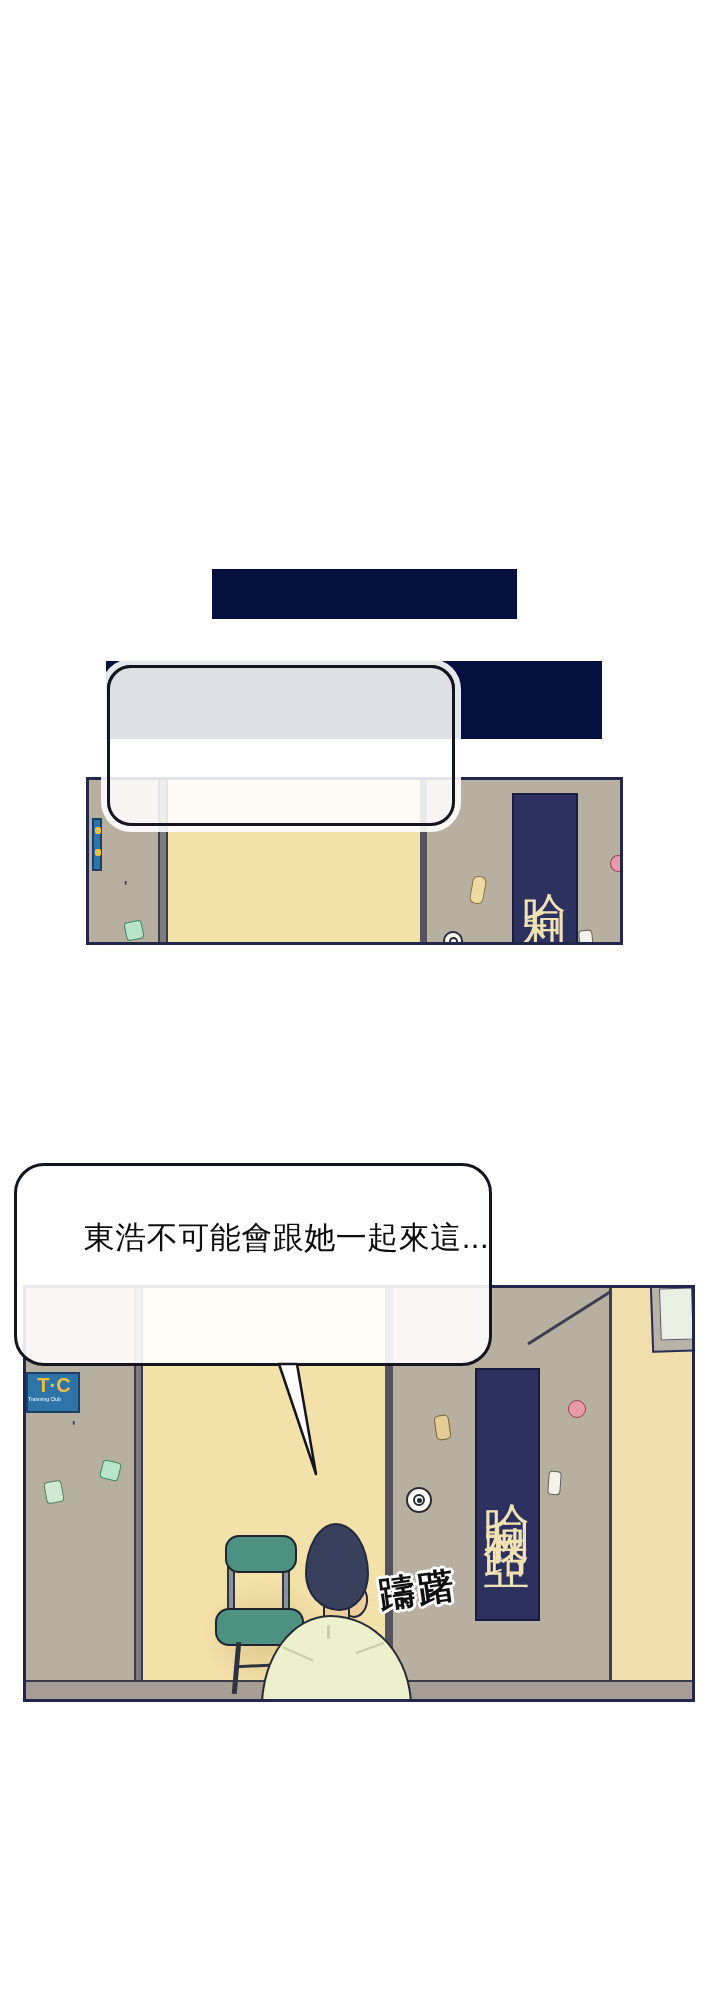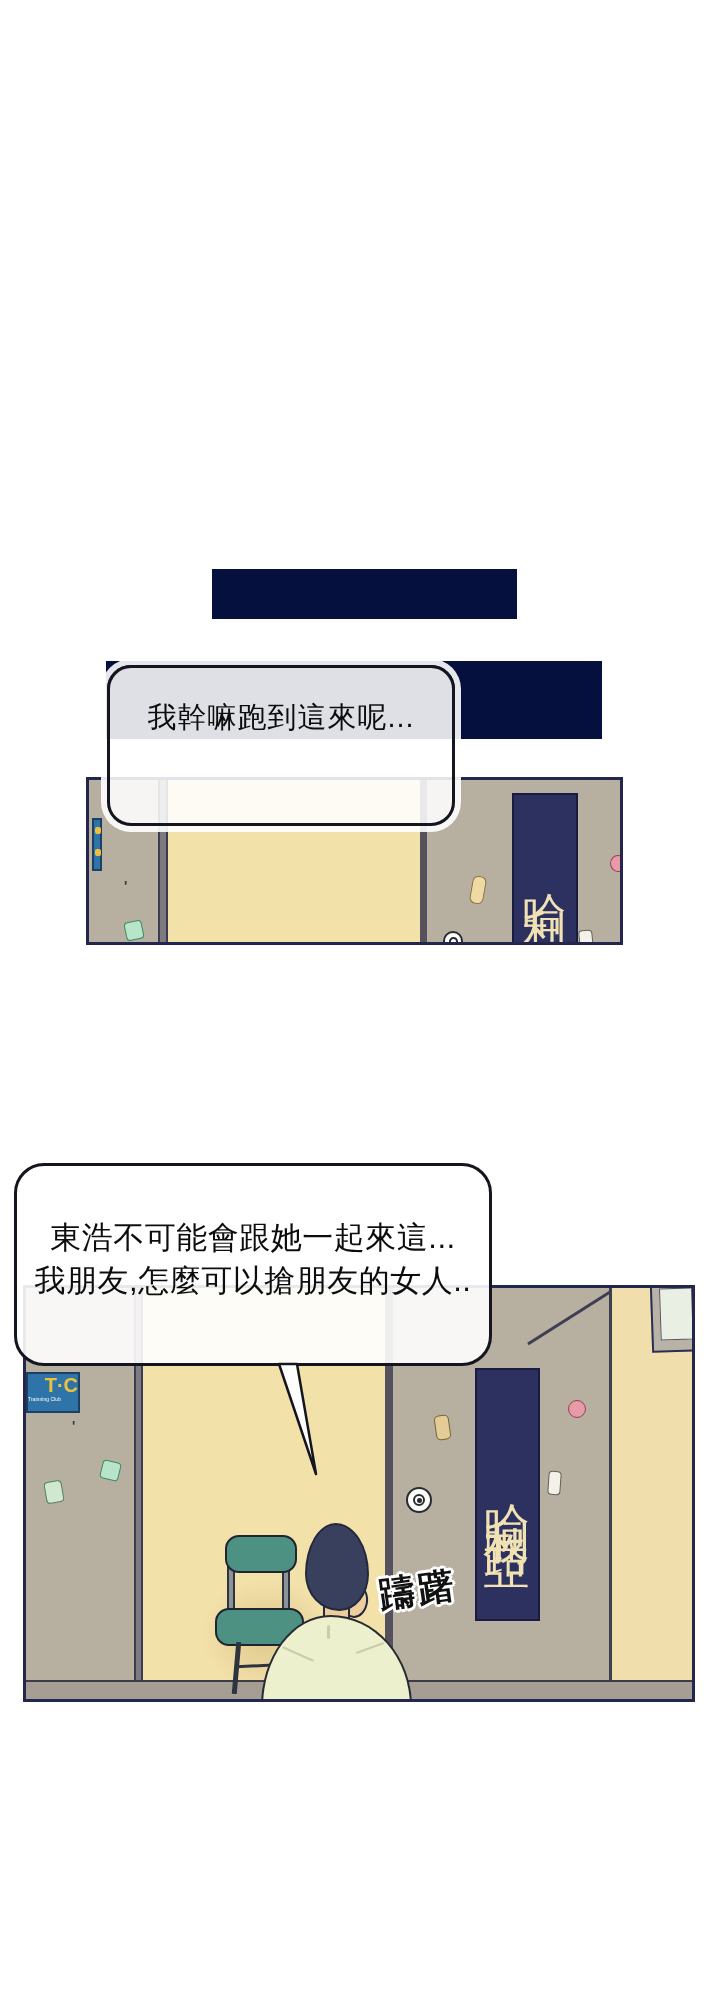--- a/index.html
+++ b/index.html
@@ -11,21 +11,21 @@
   .bar1{left:212px;top:569px;width:305px;height:50px;}
   .bar2{left:106px;top:661px;width:496px;height:78px;}
   
   .bubble{position:absolute;background:rgba(255,255,255,0.87);border:3px solid #15151f;
           color:#0d0d0d;text-align:center;box-sizing:border-box;z-index:10;}
   .bubble1{left:107px;top:665px;width:348px;height:161px;border-radius:24px;
            font-size:29px;line-height:38px;font-weight:500;padding-top:30px;letter-spacing:1px;
            box-shadow:0 0 0 6px rgba(255,255,255,0.9);}
   .bubble2{left:14px;top:1163px;width:478px;height:203px;border-radius:30px;
            font-size:31px;line-height:43px;font-weight:500;padding-top:50px;letter-spacing:0.5px;
-           background:rgba(255,255,255,0.9);}
+           background:rgba(255,255,255,0.9);text-align:right;}
   .tailsvg{position:absolute;left:270px;top:1358px;z-index:11;}
   
   .panel{position:absolute;border:3px solid #23264d;box-sizing:border-box;overflow:hidden;background:#b7afa0;}
   .panel1{left:86px;top:777px;width:537px;height:168px;}
   .panel2{left:23px;top:1285px;width:672px;height:417px;}
   .wall{position:absolute;background:#b7afa0;}
   .door{position:absolute;background:#f3e1aa;}
   .frame-strip{position:absolute;background:#7d7a80;border-left:2px solid #3c3c50;border-right:2px solid #3c3c50;box-sizing:border-box;}
   .dark-strip{position:absolute;background:#55525e;}
   .navy-sign{position:absolute;background:#2c3160;border:2px solid #191c40;box-sizing:border-box;
@@ -47,21 +47,21 @@
   .head{position:absolute;background:#39405e;border:2.5px solid #23283f;box-sizing:border-box;
         border-radius:48% 52% 46% 54% / 58% 58% 42% 42%;}
   .face{position:absolute;background:#eecd9d;border:2px solid #23283f;border-radius:50%;box-sizing:border-box;}
   .neck{position:absolute;background:#eecd9d;border-left:2px solid #23283f;border-right:2px solid #23283f;box-sizing:border-box;}
   .body{position:absolute;background:#edf0cd;border:2.5px solid #262b33;border-bottom:none;box-sizing:border-box;
         border-radius:46% 54% 0 0 / 100% 100% 0 0;}
   .fold{position:absolute;background:#c9cdaa;height:2px;border-radius:2px;}
   .sfx{position:absolute;font-size:36px;font-weight:700;color:#111;transform:rotate(-8deg);letter-spacing:3px;
        text-shadow:-2px -2px 0 #fff,2px -2px 0 #fff,-2px 2px 0 #fff,2px 2px 0 #fff,3px 0 0 #fff,-3px 0 0 #fff,0 3px 0 #fff,0 -3px 0 #fff;
        z-index:6;}
-  .tc-title{color:#f0c03c;font-weight:700;font-size:20px;line-height:22px;text-align:right;padding-left:2px;}
+  .tc-title{color:#f0c03c;font-weight:700;font-size:20px;line-height:22px;text-align:center;padding-left:2px;}
   .tc-sub{color:#ffffff;font-size:6px;transform:scale(0.85);transform-origin:left;white-space:nowrap;}
   .mark{position:absolute;color:#3a3a46;font-size:14px;font-weight:700;}
   .window-frame{position:absolute;background:#b9b3a7;border:2px solid #2a2e52;box-sizing:border-box;transform:rotate(-2deg);}
   .window-glass{position:absolute;background:#e9efe3;border:1.5px solid #55525e;box-sizing:border-box;}
 </style>
 </head>
 <body>
 
 <div class="page">
 
@@ -88,21 +88,20 @@
     <div class="sticker" style="left:521px;top:75px;width:16px;height:17px;background:#e79aa8;border:1.5px solid #99404f;border-radius:50%;"></div>
     <div class="sticker" style="left:490px;top:150px;width:14px;height:20px;background:#f4f1e8;border:1.5px solid #62605c;border-radius:4px;transform:rotate(-6deg);"></div>
     <div class="mark" style="left:35px;top:98px;">'</div>
 
     <div class="keyhole" style="left:354px;top:151px;width:20px;height:20px;">
       <div class="keyhole-inner" style="left:4px;top:4px;width:9px;height:9px;"></div>
     </div>
   </div>
 
   <div class="bubble bubble1">
-    <div>我幹嘛跑到這來呢...</div>
   </div>
 
   <div class="panel panel2">
 
     <div class="frame-strip" style="left:108px;top:0;width:9px;height:417px;"></div>
     <div class="door" style="left:117px;top:0;width:242px;height:417px;"></div>
     <div class="dark-strip" style="left:359px;top:0;width:8px;height:417px;"></div>
     <div class="corner-line" style="left:583px;top:0;width:3px;height:417px;"></div>
     <div class="wall" style="left:586px;top:0;width:86px;height:417px;background:#f0dfad;"></div>
 
@@ -154,19 +153,18 @@
       <div class="fold" style="left:18px;top:36px;width:34px;transform:rotate(24deg);"></div>
       <div class="fold" style="left:92px;top:30px;width:30px;transform:rotate(-20deg);"></div>
       <div class="fold" style="left:64px;top:8px;width:3px;height:14px;"></div>
     </div>
 
     <div class="sfx" style="left:353px;top:278px;">躊躇</div>
   </div>
 
   <div class="bubble bubble2">
     <div>東浩不可能會跟她一起來這...</div>
-    <div>我朋友,怎麼可以搶朋友的女人..</div>
   </div>
   <svg class="tailsvg" width="60" height="122" viewBox="0 0 60 122">
     <path d="M9,6 L27,6 L46,116 Z" fill="#ffffff" stroke="#15151f" stroke-width="2.5" stroke-linejoin="round"></path>
   </svg>
 
 </div>
 
 </body></html>

